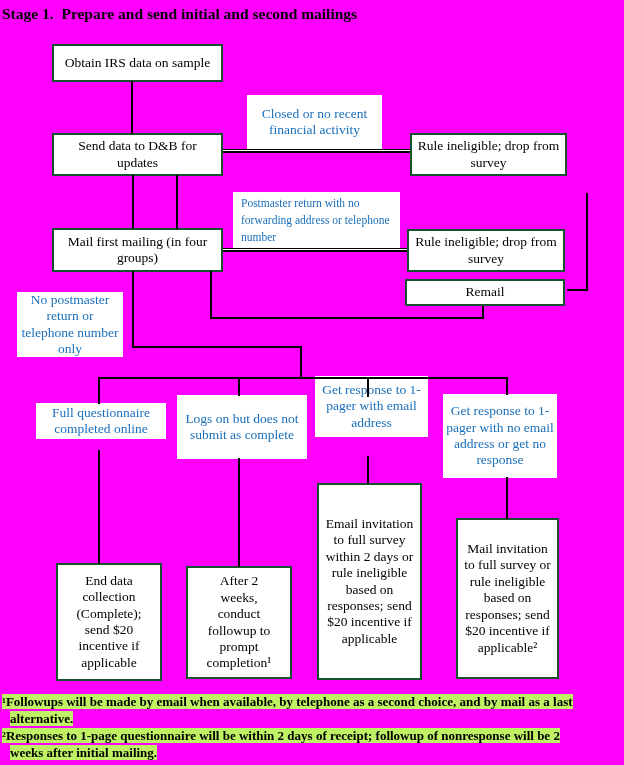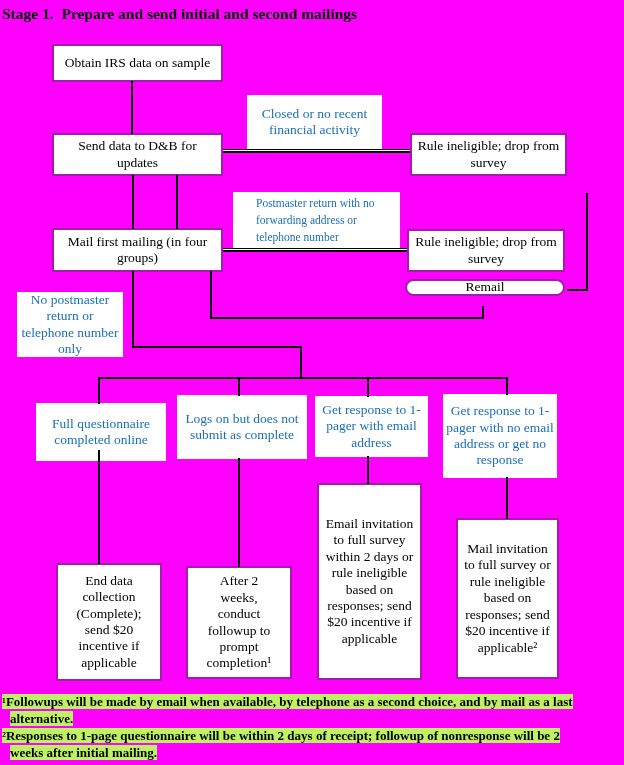--- a/index.html
+++ b/index.html
@@ -19,23 +19,23 @@
   .node{
     position:absolute;
     box-sizing:border-box;
     background:#fff;
     display:flex;align-items:center;justify-content:center;
     text-align:center;
     color:#000;
     font-size:13.5px;line-height:1.22;
     padding:2px 3px;
   }
-  .bordered{border:2px solid #a21caf;}
+  .bordered{border:2px solid #14532d;}
   .label{color:#1a6fba;}
-  .left-align{justify-content:flex-start;text-align:left;padding-left:23px;padding-right:6px;}
+  .left-align{justify-content:flex-start;text-align:left;padding-left:8px;padding-right:6px;}
   .small{font-size:11.5px;line-height:1.45;}
   .conn{position:absolute;background:#000;}
   .hline-double{
     position:absolute;height:1px;background:#fff;
     border-top:1px solid #000;border-bottom:2px solid #000;
   }
   #footnotes{
     position:absolute;left:2px;top:693px;width:620px;
     font-size:13px;font-weight:bold;color:#000;line-height:17px;
   }
@@ -56,30 +56,30 @@
   <div class="node label" style="left:247px;top:95px;width:135px;height:54px;">Closed or no recent financial activity</div>
 
   <div class="node bordered" style="left:410px;top:133px;width:157px;height:43px;">Rule ineligible; drop from survey</div>
 
   <div class="node bordered" style="left:52px;top:228px;width:171px;height:44px;">Mail first mailing (in four groups)</div>
 
   <div class="node label small left-align" style="left:233px;top:192px;width:167px;height:57px;">Postmaster return with no forwarding address or telephone number</div>
 
   <div class="node bordered" style="left:407px;top:229px;width:158px;height:43px;">Rule ineligible; drop from survey</div>
 
-  <div class="node bordered" style="left:405px;top:279px;width:160px;height:17px;border-radius:9px;">Remail</div>
+  <div class="node bordered" style="left:405px;top:279px;width:160px;height:27px;">Remail</div>
 
 
   <div class="node label" style="left:17px;top:292px;width:106px;height:65px;">No postmaster return or telephone number only</div>
 
-  <div class="node label" style="left:36px;top:403px;width:130px;height:58px;">Full questionnaire completed online</div>
+  <div class="node label" style="left:36px;top:403px;width:130px;height:36px;">Full questionnaire completed online</div>
 
   <div class="node label" style="left:177px;top:395px;width:130px;height:64px;">Logs on but does not submit as complete</div>
 
-  <div class="node label" style="left:315px;top:396px;width:113px;height:61px;">Get response to 1-pager with email address</div>
+  <div class="node label" style="left:315px;top:376px;width:113px;height:61px;">Get response to 1-pager with email address</div>
 
   <div class="node label" style="left:443px;top:394px;width:114px;height:84px;">Get response to 1-pager with no email address or get no response</div>
 
   <div class="node bordered" style="left:317px;top:483px;width:105px;height:197px;padding:4px 5px;">Email invitation to full survey within 2 days or rule ineligible based on responses; send $20 incentive if applicable</div>
 
   <div class="node bordered" style="left:456px;top:518px;width:103px;height:161px;padding:4px 5px;">Mail invitation to full survey or rule ineligible based on responses; send $20 incentive if applicable²</div>
 
   <div class="node bordered" style="left:56px;top:563px;width:106px;height:118px;padding:22px 5px;">End data collection (Complete); send $20 incentive if applicable</div>
 
   <div class="node bordered" style="left:186px;top:566px;width:106px;height:113px;padding:4px 17px;">After 2 weeks, conduct followup to prompt completion¹</div>

